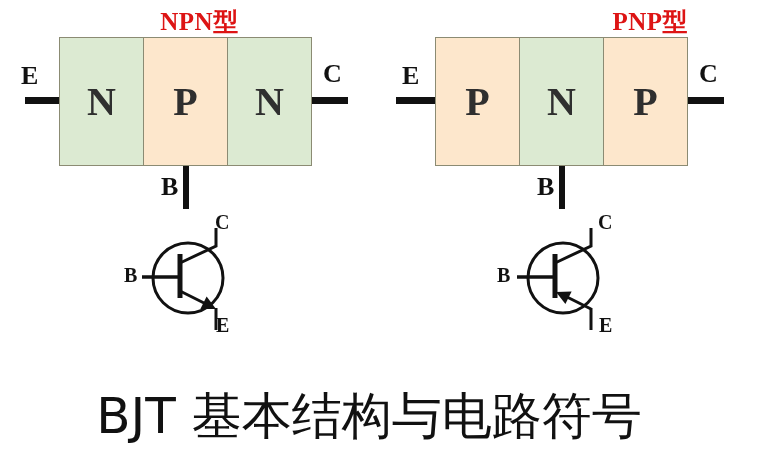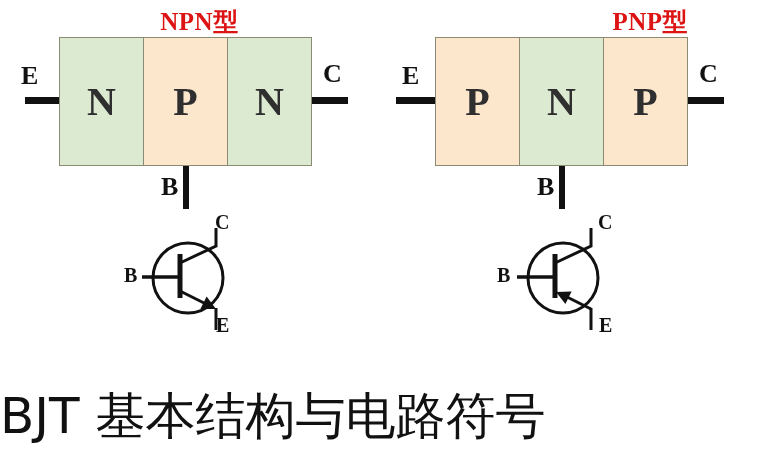--- a/index.html
+++ b/index.html
@@ -43,21 +43,21 @@
 
   
   .symbol{position:absolute;width:130px;height:132px;}
   .symbol svg{position:absolute;left:0;top:0;}
   .sym-label{
     position:absolute;font-weight:bold;font-size:20px;color:#111;line-height:1;
   }
 
   
   .caption{
-    position:absolute;left:0;top:383px;width:738px;
+    position:absolute;left:0;top:383px;width:738px;text-align:center;
     font-size:50px;color:#111;font-family:"DejaVu Sans", sans-serif;
     white-space:nowrap;
   }
 </style>
 </head>
 <body>
 
 <div class="stage">
 
   <div class="type-title npn-title" style="color: rgb(221, 20, 20);">NPN型</div>

